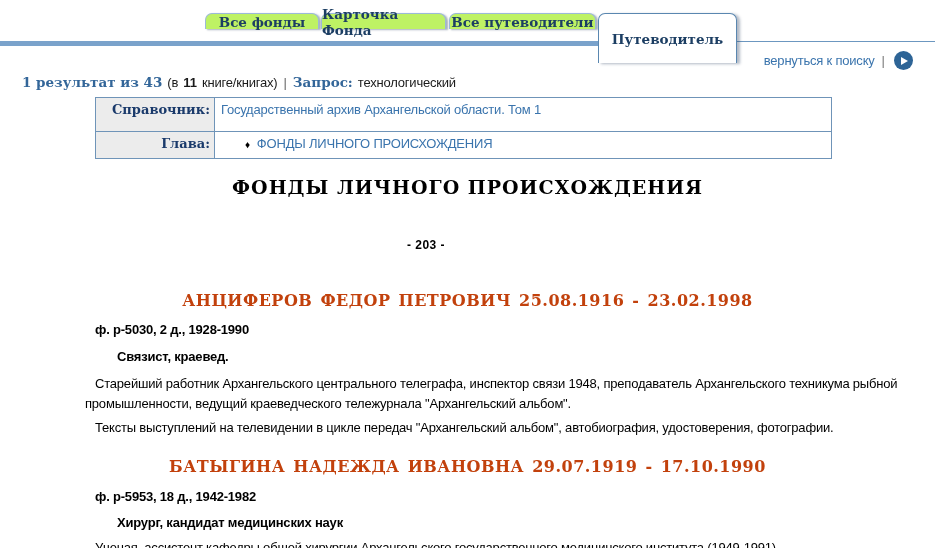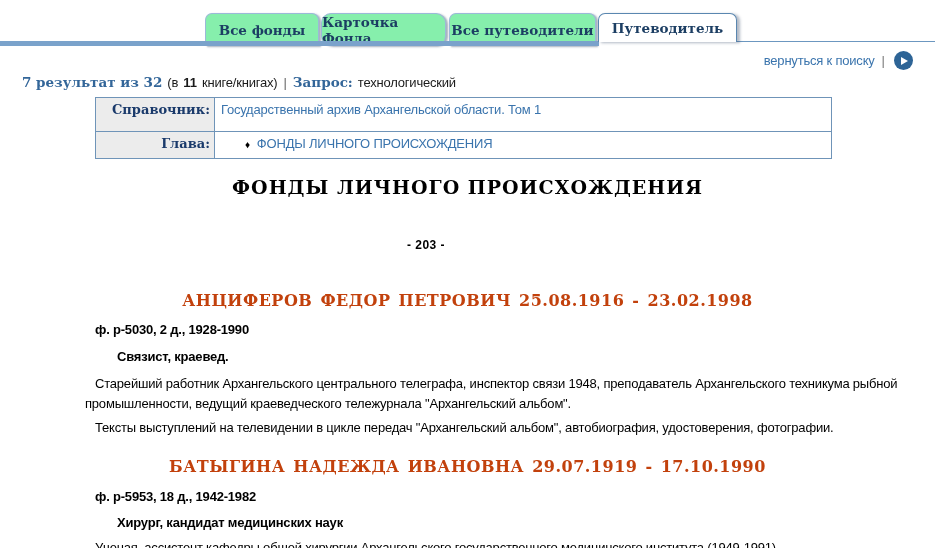--- a/index.html
+++ b/index.html
@@ -3,30 +3,30 @@
 <meta charset="utf-8">
 <style>
   * { margin:0; padding:0; box-sizing:border-box; }
   html,body { background:#fff; }
   .page {
     position:relative; width:935px; height:548px; overflow:hidden;
     background:#ffffff; font-family:"Liberation Sans", sans-serif; color:#000;
   }
   
   .tab {
-    position:absolute; top:13px; height:33px;
-    background:#86efac; border:1px solid #9cb9d8;
+    position:absolute; top:13px; height:16px;
+    background:#bef264; border:1px solid #9cb9d8;
     border-radius:7px 7px 0 0; border-bottom:none;
     box-shadow:2px 1px 2px rgba(60,80,110,0.45);
     display:flex; align-items:center; justify-content:center;
     font-family:"DejaVu Serif", serif; font-weight:bold; font-size:13.5px;
     color:#1c3e63; cursor:pointer;
   }
   .tab.active {
-    background:#ffffff; height:29px; z-index:5;
+    background:#ffffff; height:50px; z-index:5;
     border:1px solid #5a87b0; border-bottom:none;
     box-shadow:3px 1px 3px rgba(60,80,110,0.4);
   }
   .tabbar-thick { position:absolute; left:0; top:41px; width:599px; height:5px; background:#7aa2cb; }
   .tabbar-thin  { position:absolute; left:737px; top:41px; width:198px; height:1px; background:#6c97c0; }
   
   .result-left {
     position:absolute; left:22px; top:55px; white-space:nowrap;
     font-size:13px; display:flex; align-items:baseline;
   }
@@ -92,34 +92,34 @@
   }
 </style>
 </head>
 <body>
 
 <div class="page">
 
   <div class="tab" style="left:205px;width:114px;">
     <span>Все фонды</span>
   </div>
-  <div class="tab" style="left:321px;width:125px;border-radius:10px;">
+  <div class="tab" style="left:321px;width:125px;">
     <span>Карточка Фонда</span>
   </div>
   <div class="tab" style="left:449px;width:147px;">
     <span>Все путеводители</span>
   </div>
   <div class="tab active" style="left:598px;width:139px;">
     <span>Путеводитель</span>
   </div>
   <div class="tabbar-thick"></div>
   <div class="tabbar-thin"></div>
 
   <div class="result-left">
-    <span class="res-count">7 результат из 32</span>
+    <span class="res-count">1 результат из 43</span>
     <span class="res-plain">(в</span>
     <span class="res-bold">11</span>
     <span class="res-plain">книге/книгах)</span>
     <span class="res-div">|</span>
     <span class="res-query-label">Запрос:</span>
     <span class="res-query-value">технологический</span>
   </div>
   <div class="back-area">
     <span class="back-link">вернуться к поиску</span>
     <span class="back-div">|</span>

